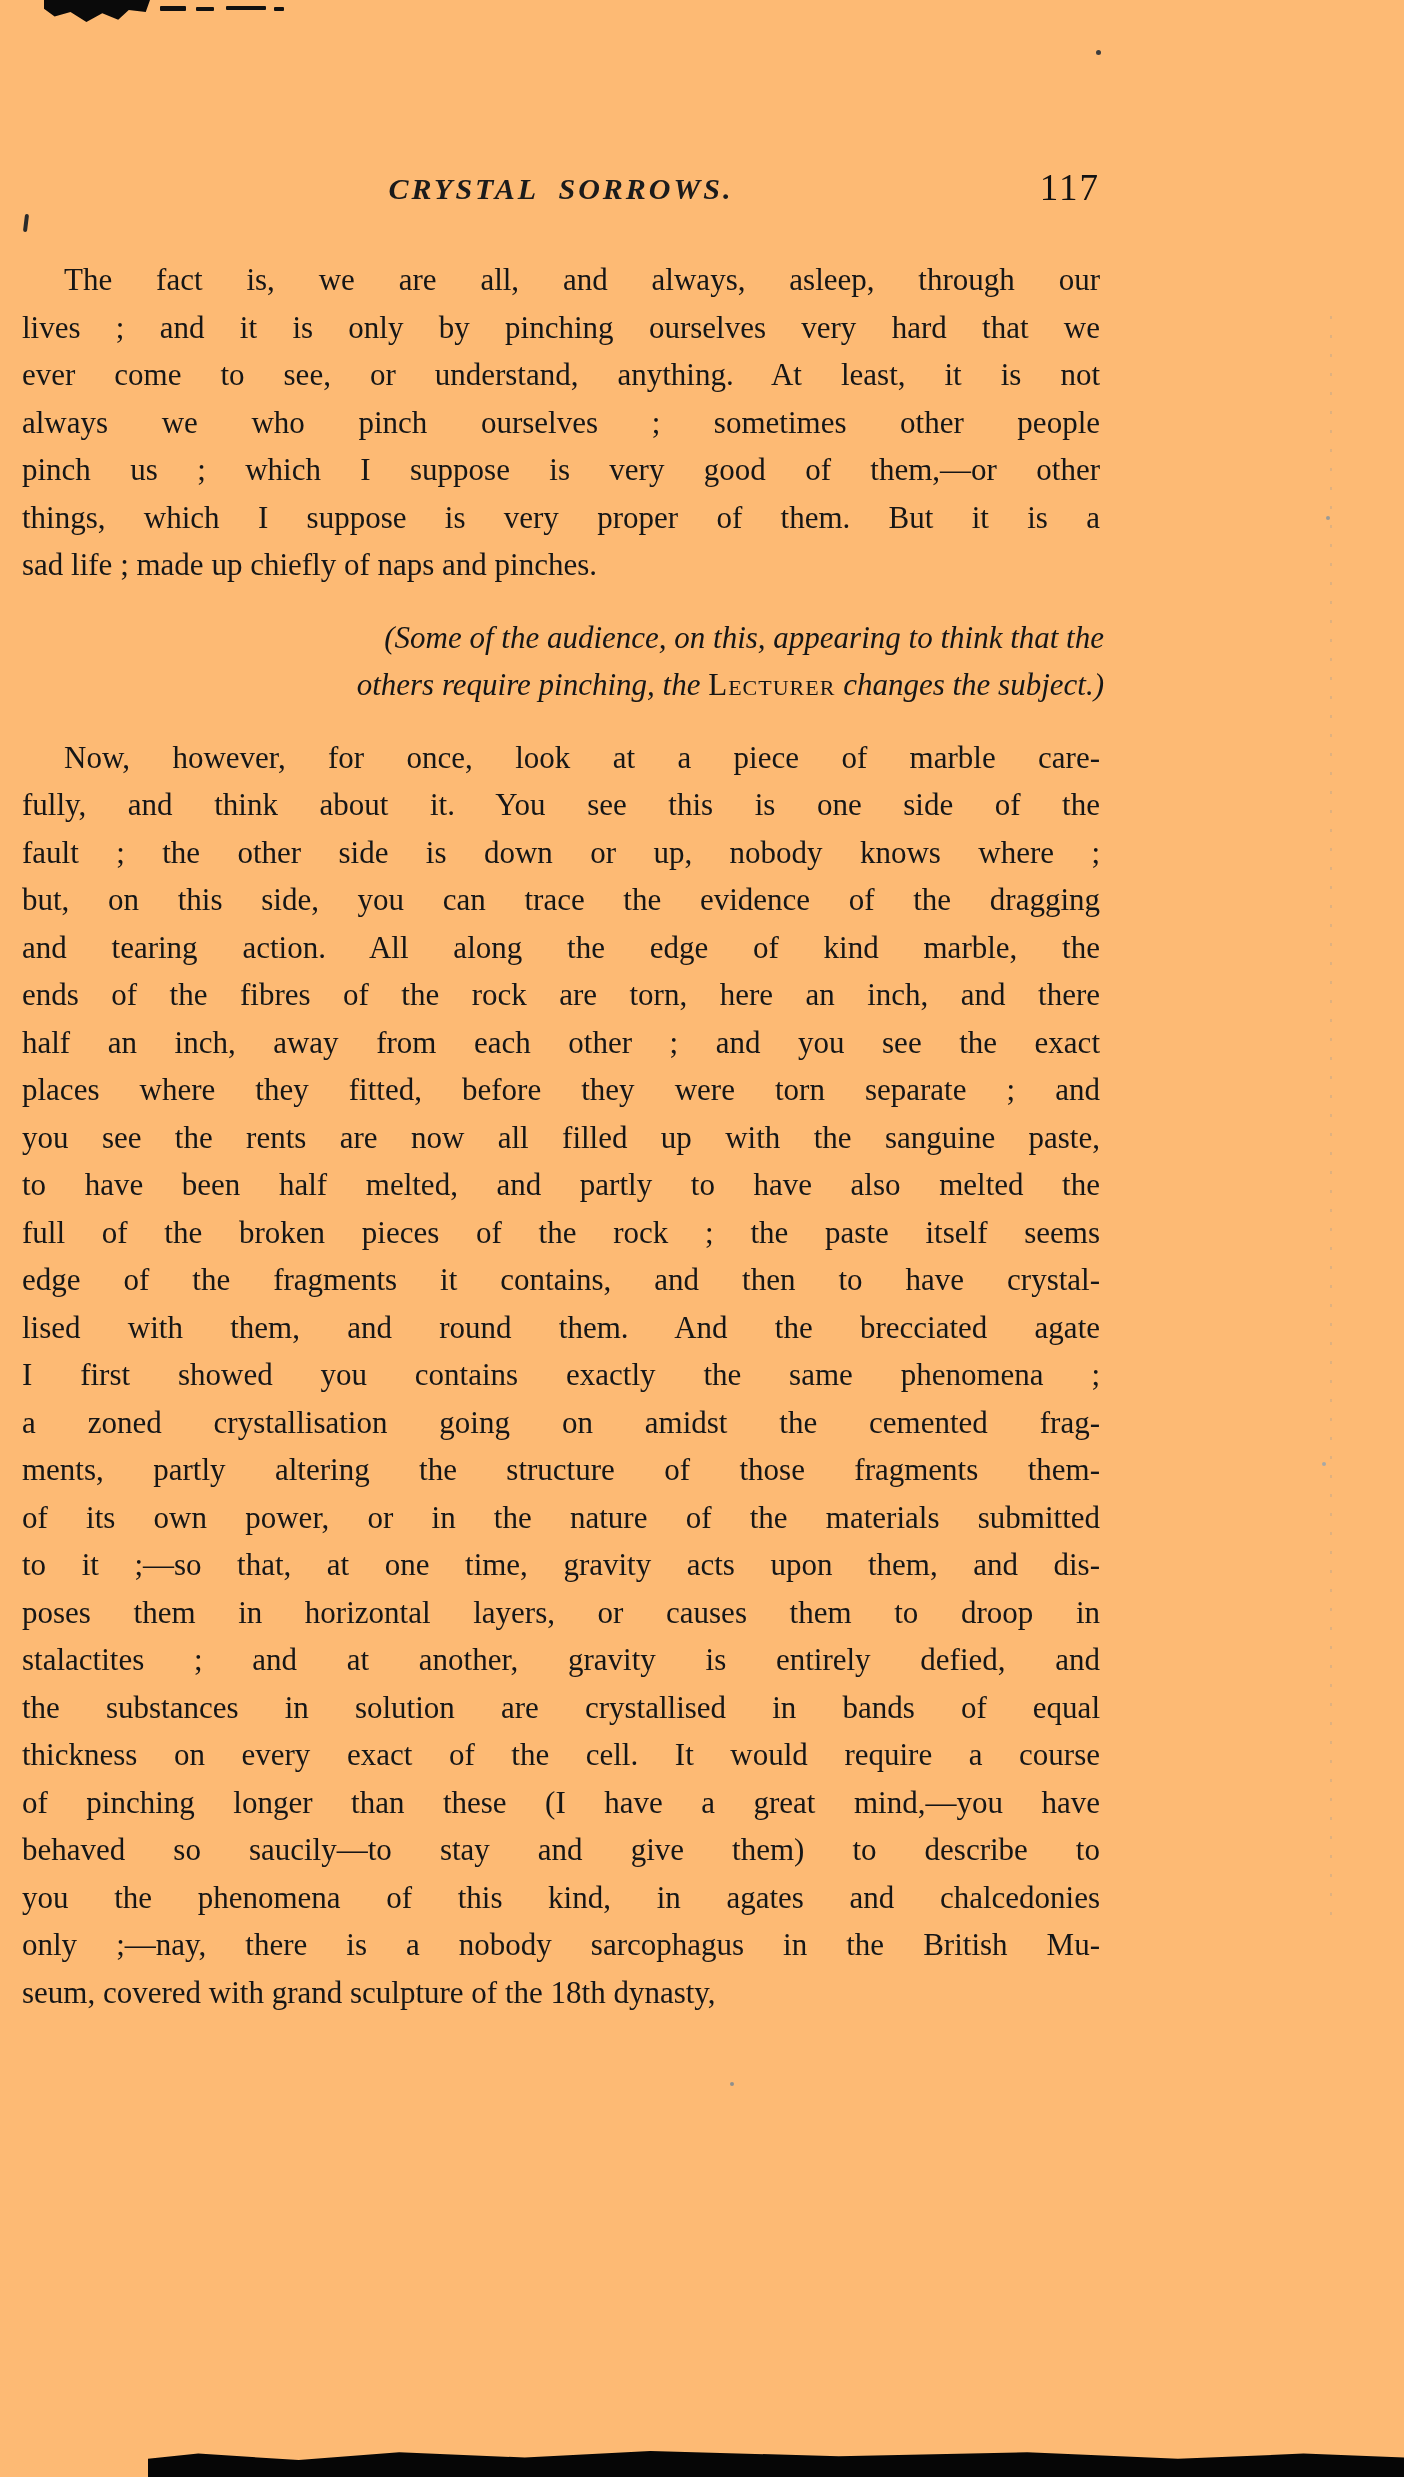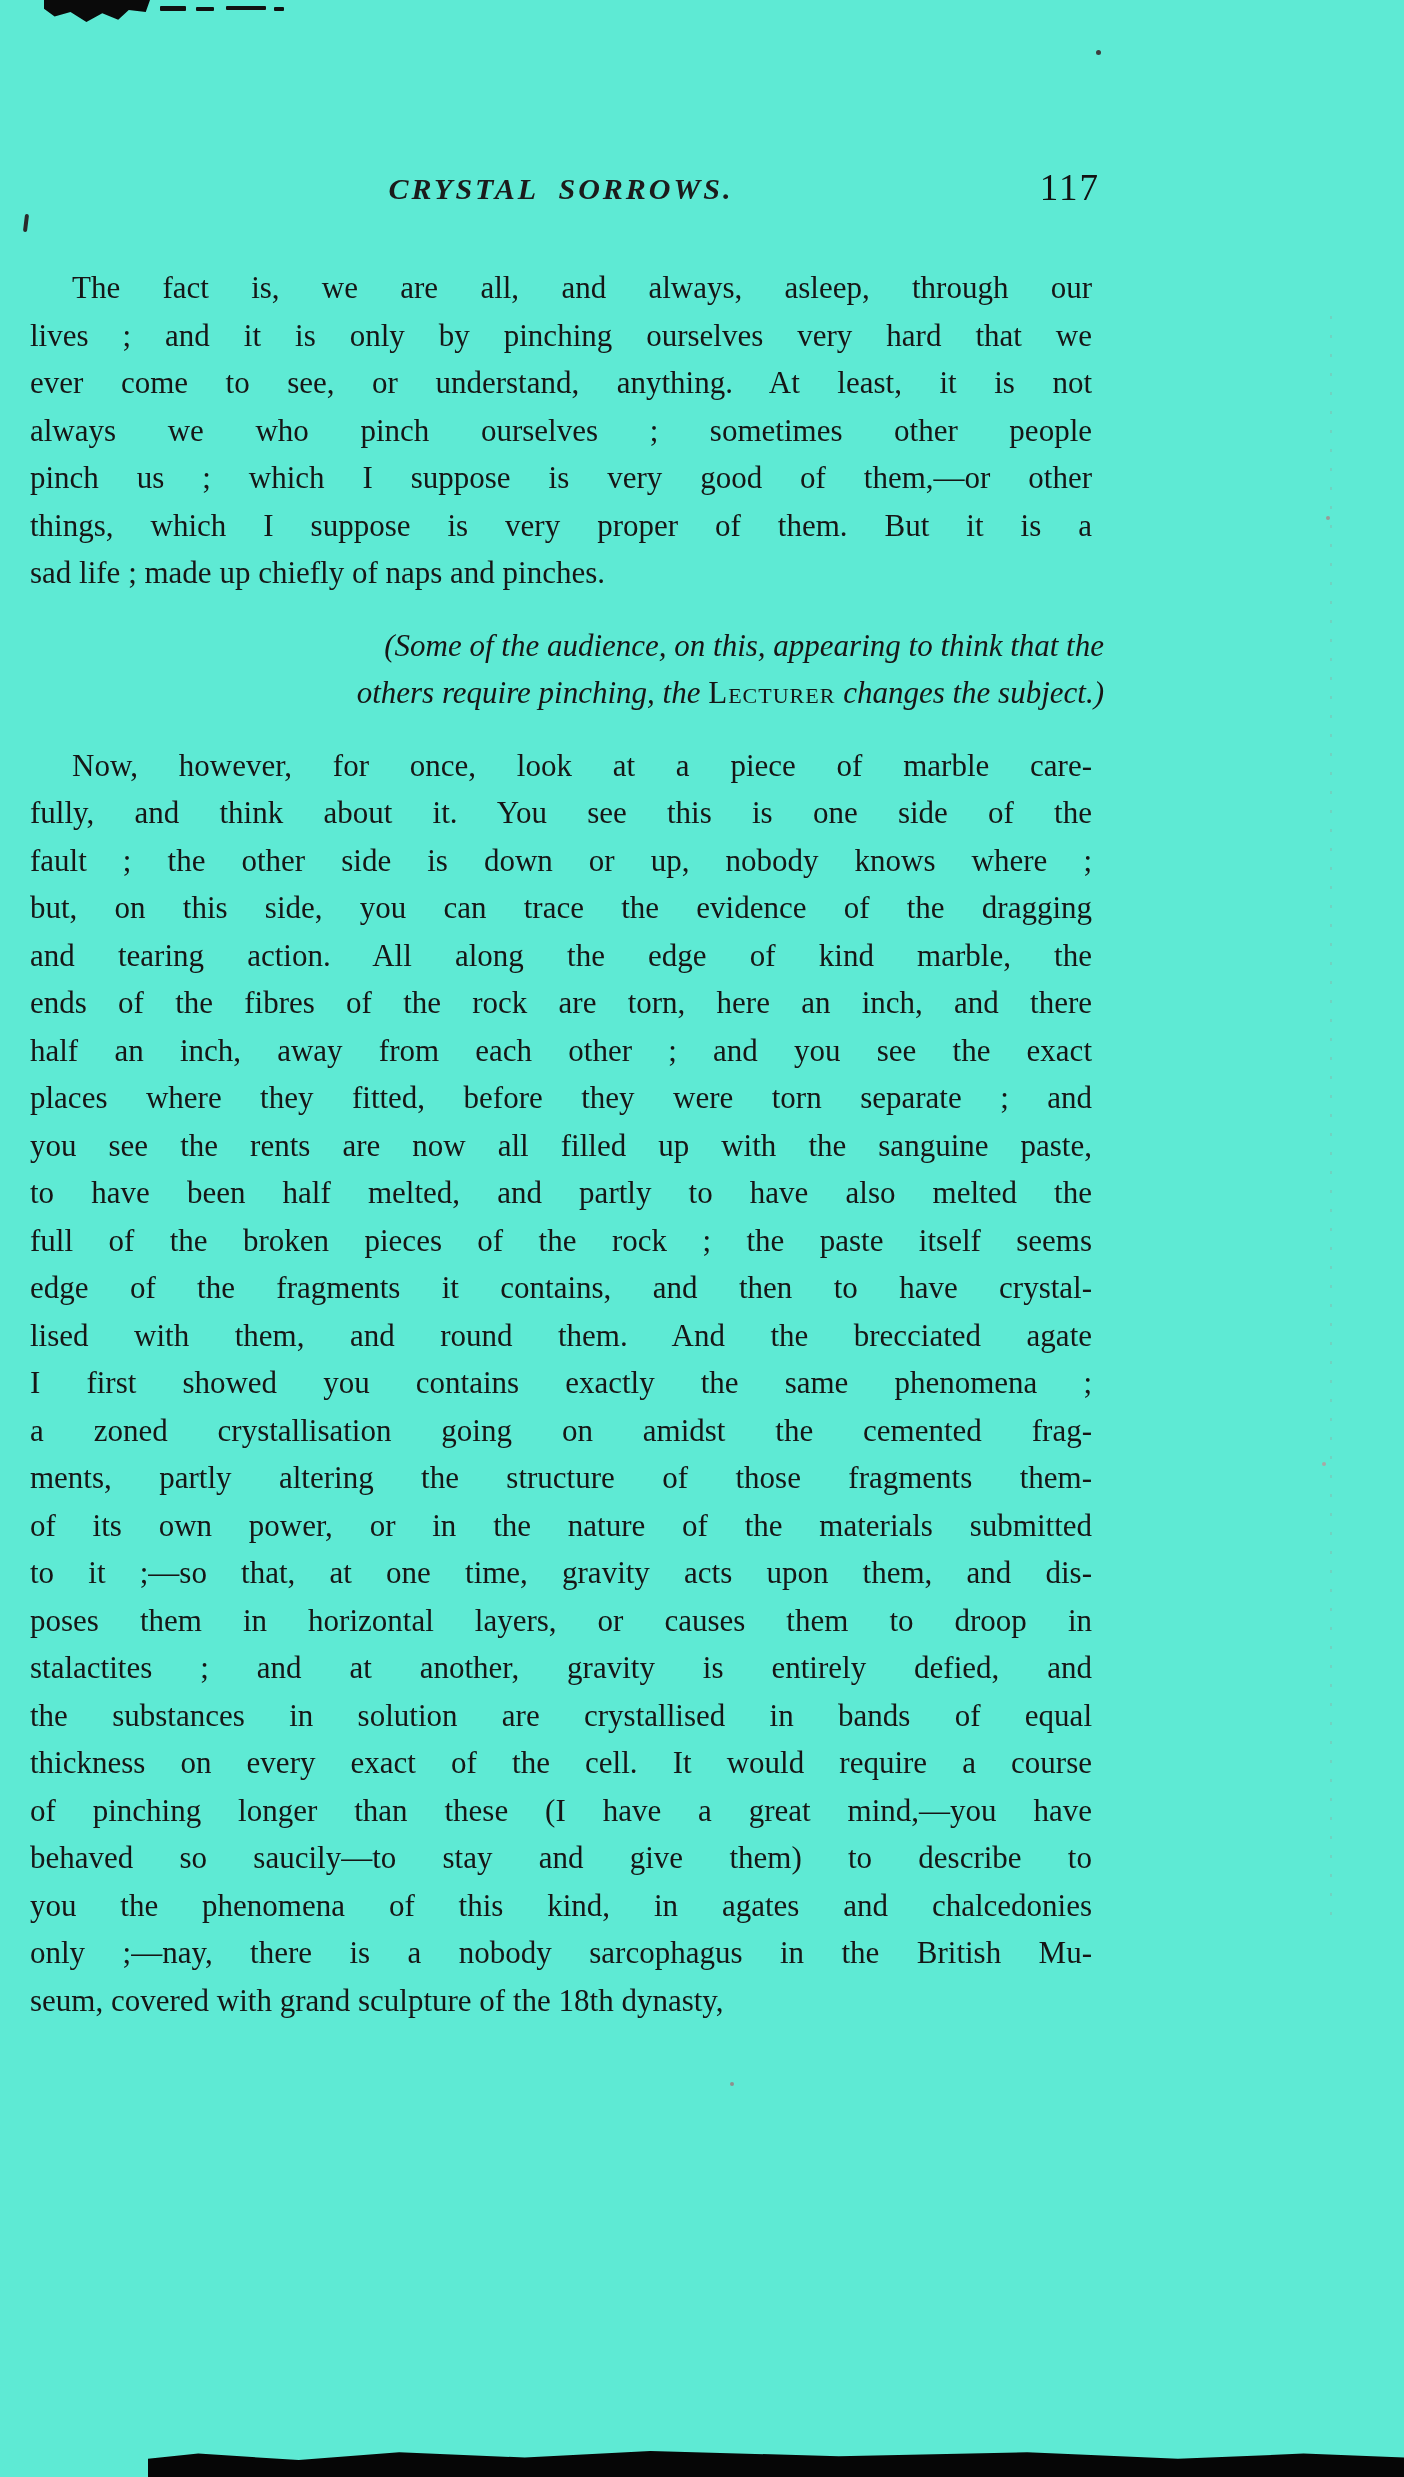--- a/index.html
+++ b/index.html
@@ -1,20 +1,20 @@
 <!DOCTYPE html>
 <html><head>
 <meta charset="utf-8">
 <style>
   html,body{margin:0;padding:0;background:#e9e9e6;}
   .page{
     position:relative;
     width:1404px;height:2477px;
     margin:0 auto;
-    background:#5eead4;
+    background:#fdba74;
     overflow:hidden;
     font-family:"Liberation Serif","DejaVu Serif",serif;
     color:#161616;
   }
   
   .blob-top-left{
     position:absolute;top:0;left:44px;width:106px;height:22px;background:#0a0a0a;
     clip-path:polygon(0 0,100% 0,96% 55%,80% 45%,70% 90%,55% 60%,40% 100%,25% 55%,10% 75%,0 40%);
   }
   .dash{position:absolute;background:#111;border-radius:1px;}
@@ -48,21 +48,21 @@
   }
   .page-number{
     position:absolute;right:4px;top:-6px;
     font-size:37px;font-weight:normal;letter-spacing:2px;color:#121212;
   }
   
   .text-block{
     position:absolute;top:252px;left:18px;width:1086px;
     font-size:31px;line-height:47.5px;
   }
-  .paragraph{margin:12px;}
+  .paragraph{margin:4px;}
   .paragraph.body .line{text-align:justify;}
   .paragraph.body .line.j{text-align-last:justify;}
   .paragraph.body .line.first{text-indent:42px;}
   .paragraph.stage{margin:25px 0 25px 0;font-style:italic;}
   .paragraph.stage .line{text-align:right;}
   .paragraph.stage .line.s0{padding-left:86px;}
   .paragraph.stage .line.s1{padding-left:124px;}
   .smallcaps{font-variant:small-caps;font-style:normal;letter-spacing:1px;}
 </style>
 </head>

